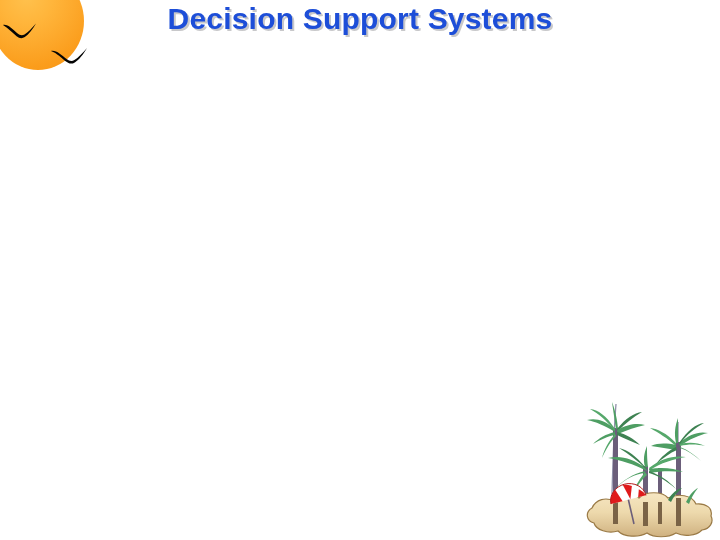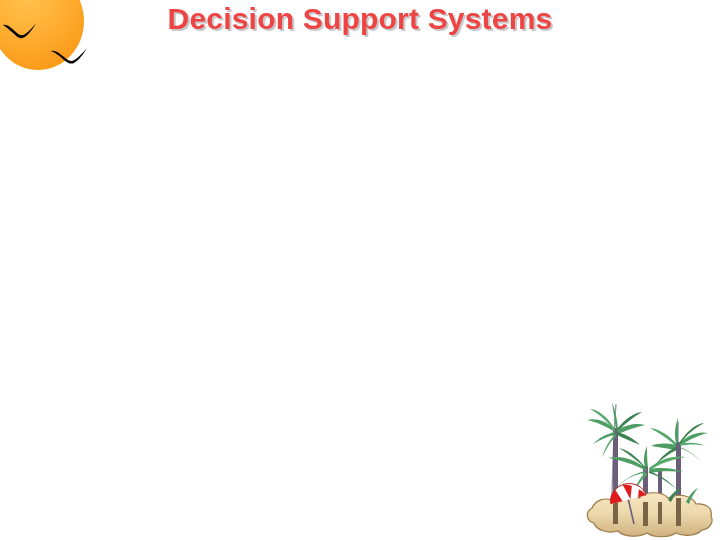--- a/index.html
+++ b/index.html
@@ -54,21 +54,21 @@
 
   
   #title {
     position: absolute;
     left: 0;
     top: 2px;
     width: 720px;
     text-align: center;
     font-size: 30px;
     font-weight: bold;
-    color: #ef4444;
+    color: #1d4ed8;
     letter-spacing: 0.2px;
     text-shadow: 2px 2px 0 rgba(140,140,145,0.48);
     white-space: nowrap;
   }
 
   
   #island {
     position: absolute;
     left: 570px;
     top: 398px;

